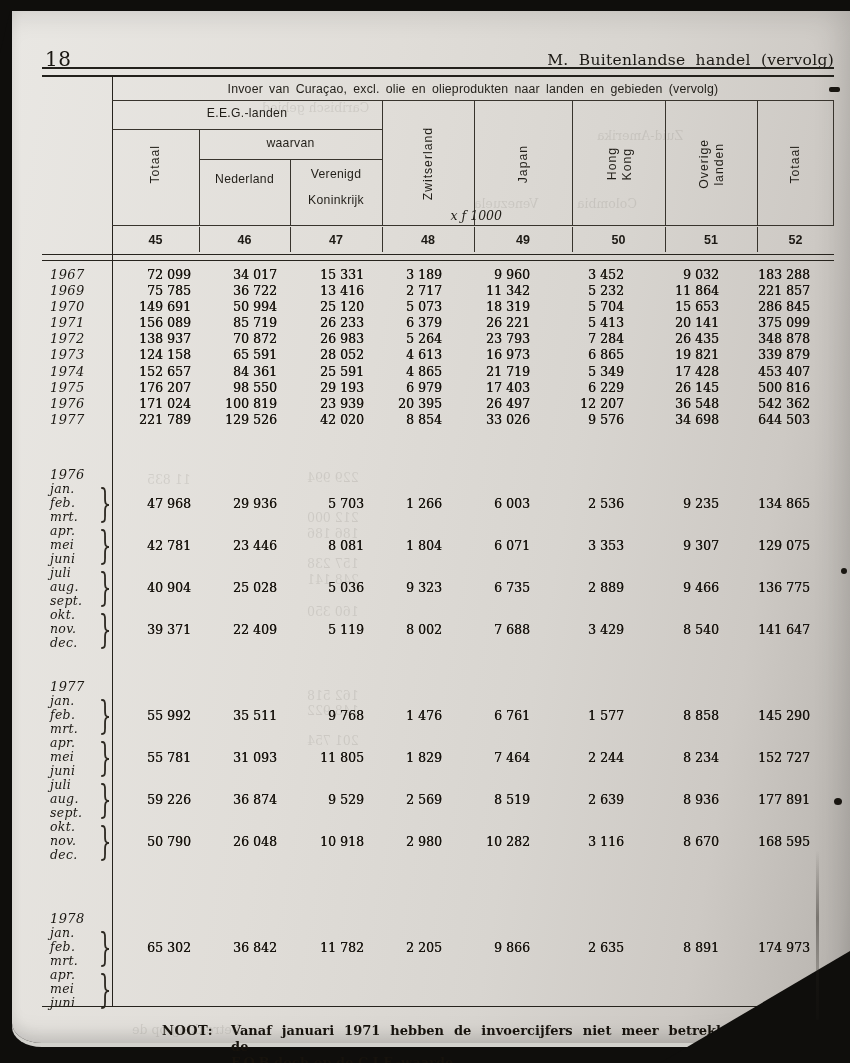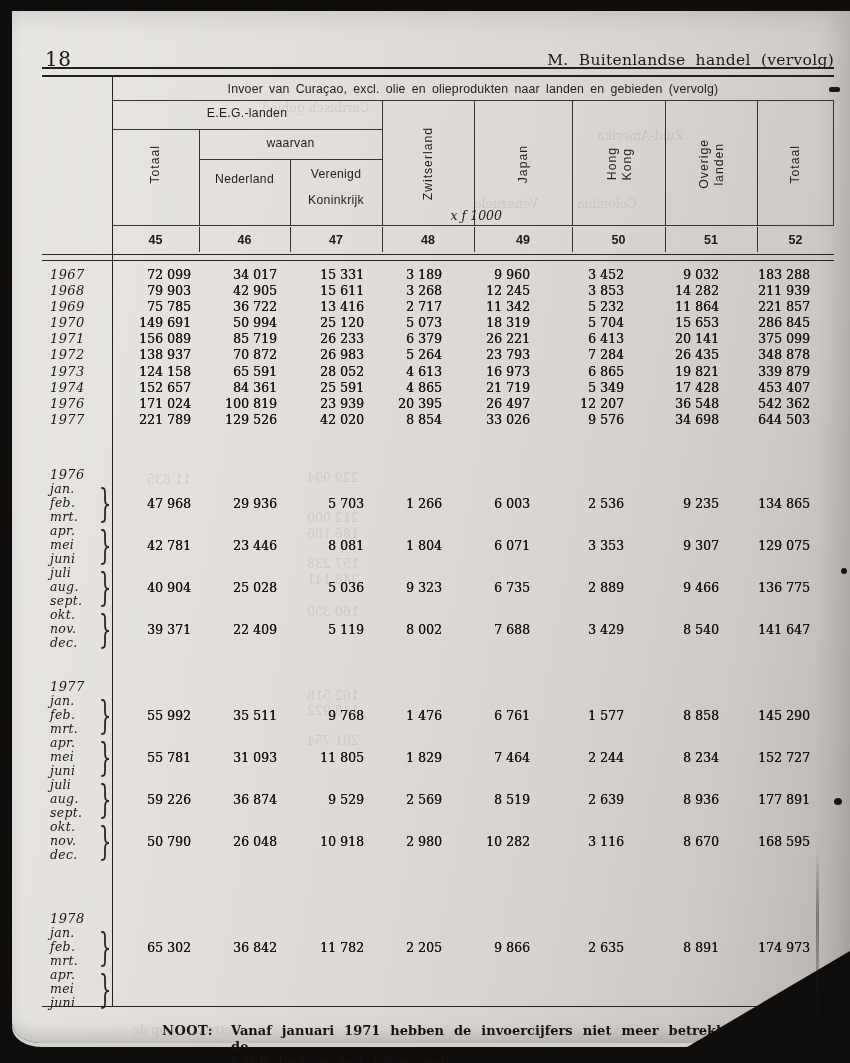--- a/index.html
+++ b/index.html
@@ -153,31 +153,20 @@
             <div class="vcell c1">72 099</div>
             <div class="vcell c2">34 017</div>
             <div class="vcell c3">15 331</div>
             <div class="vcell c4">3 189</div>
             <div class="vcell c5">9 960</div>
             <div class="vcell c6">3 452</div>
             <div class="vcell c7">9 032</div>
             <div class="vcell c8">183 288</div>
           </div>
           <div class="grow yrow">
-            <div class="ystub">1968</div>
-            <div class="vcell c1">79 903</div>
-            <div class="vcell c2">42 905</div>
-            <div class="vcell c3">15 611</div>
-            <div class="vcell c4">3 268</div>
-            <div class="vcell c5">12 245</div>
-            <div class="vcell c6">3 853</div>
-            <div class="vcell c7">14 282</div>
-            <div class="vcell c8">211 939</div>
-          </div>
-          <div class="grow yrow">
             <div class="ystub">1969</div>
             <div class="vcell c1">75 785</div>
             <div class="vcell c2">36 722</div>
             <div class="vcell c3">13 416</div>
             <div class="vcell c4">2 717</div>
             <div class="vcell c5">11 342</div>
             <div class="vcell c6">5 232</div>
             <div class="vcell c7">11 864</div>
             <div class="vcell c8">221 857</div>
           </div>
@@ -192,21 +181,21 @@
             <div class="vcell c7">15 653</div>
             <div class="vcell c8">286 845</div>
           </div>
           <div class="grow yrow">
             <div class="ystub">1971</div>
             <div class="vcell c1">156 089</div>
             <div class="vcell c2">85 719</div>
             <div class="vcell c3">26 233</div>
             <div class="vcell c4">6 379</div>
             <div class="vcell c5">26 221</div>
-            <div class="vcell c6">6 413</div>
+            <div class="vcell c6">5 413</div>
             <div class="vcell c7">20 141</div>
             <div class="vcell c8">375 099</div>
           </div>
           <div class="grow yrow">
             <div class="ystub">1972</div>
             <div class="vcell c1">138 937</div>
             <div class="vcell c2">70 872</div>
             <div class="vcell c3">26 983</div>
             <div class="vcell c4">5 264</div>
             <div class="vcell c5">23 793</div>
@@ -228,20 +217,31 @@
           <div class="grow yrow">
             <div class="ystub">1974</div>
             <div class="vcell c1">152 657</div>
             <div class="vcell c2">84 361</div>
             <div class="vcell c3">25 591</div>
             <div class="vcell c4">4 865</div>
             <div class="vcell c5">21 719</div>
             <div class="vcell c6">5 349</div>
             <div class="vcell c7">17 428</div>
             <div class="vcell c8">453 407</div>
+          </div>
+          <div class="grow yrow">
+            <div class="ystub">1975</div>
+            <div class="vcell c1">176 207</div>
+            <div class="vcell c2">98 550</div>
+            <div class="vcell c3">29 193</div>
+            <div class="vcell c4">6 979</div>
+            <div class="vcell c5">17 403</div>
+            <div class="vcell c6">6 229</div>
+            <div class="vcell c7">26 145</div>
+            <div class="vcell c8">500 816</div>
           </div>
           <div class="grow yrow">
             <div class="ystub">1976</div>
             <div class="vcell c1">171 024</div>
             <div class="vcell c2">100 819</div>
             <div class="vcell c3">23 939</div>
             <div class="vcell c4">20 395</div>
             <div class="vcell c5">26 497</div>
             <div class="vcell c6">12 207</div>
             <div class="vcell c7">36 548</div>

